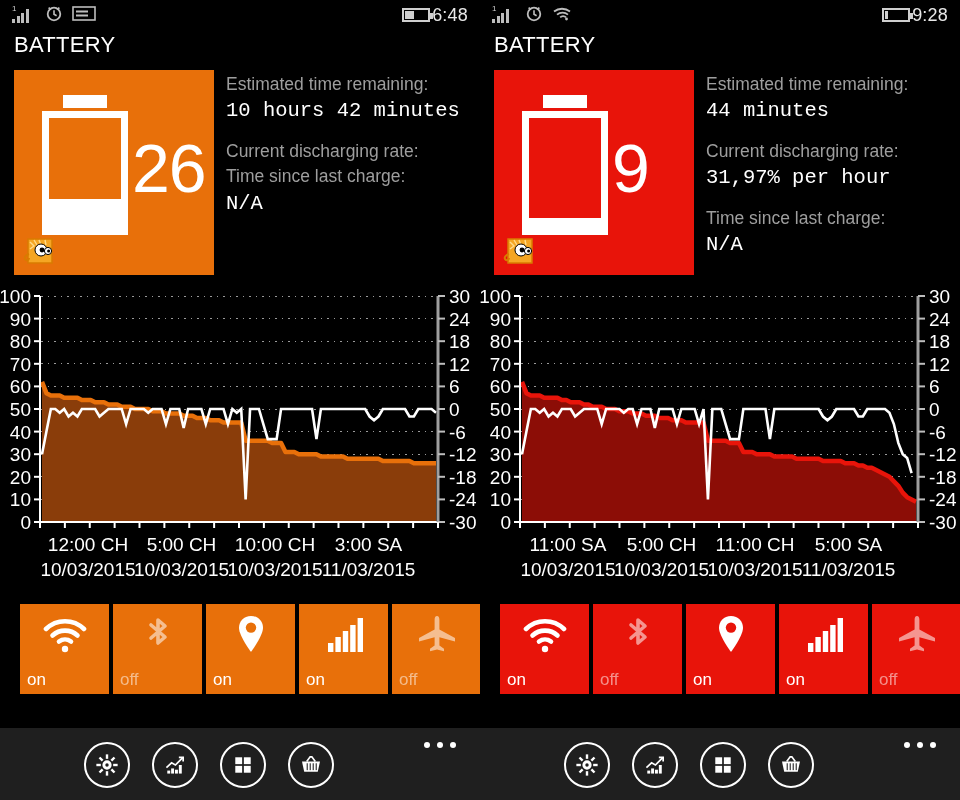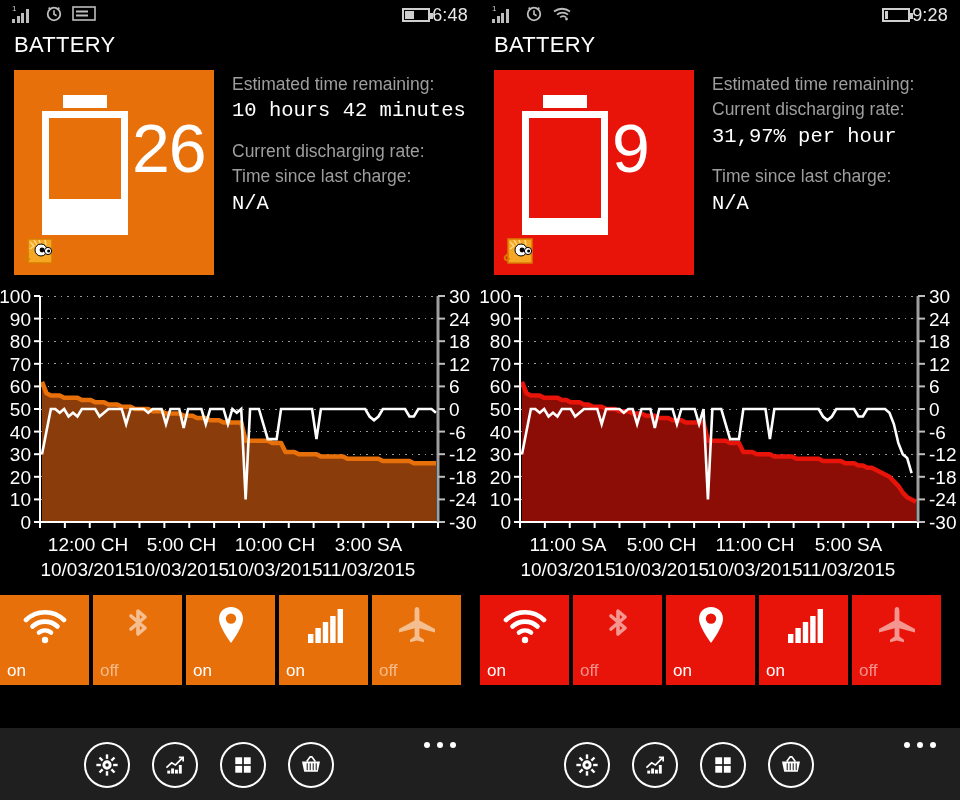--- a/index.html
+++ b/index.html
@@ -37,33 +37,33 @@
   .page-title{ font-size:22px; color:#fff; padding:2px 14px 0 14px; letter-spacing:.3px; }
 
   
   .hero{ display:flex; padding:12px 0 0 14px; }
   .tile-big{ width:200px; height:205px; position:relative; flex:none; }
   .batt-glyph{ position:absolute; left:28px; top:25px; }
   .batt-cap{ width:44px; height:13px; background:#fff; margin:0 auto 3px auto; }
   .batt-body{ width:86px; height:124px; border:7px solid #fff; position:relative; }
   .batt-fill{ position:absolute; left:0; right:0; bottom:0; background:#fff; }
   .batt-num{ position:absolute; font-size:68px; font-weight:300; line-height:1;
-             color:#fff; left:118px; top:44px; letter-spacing:-1px; }
+             color:#fff; left:118px; top:64px; letter-spacing:-1px; }
   .mascot{ position:absolute; left:7px; bottom:7px; width:34px; height:32px; }
 
-  .hero-info{ padding-left:18px; padding-top:2px; }
+  .hero-info{ padding-left:12px; padding-top:2px; }
   .info-label{ font-size:17.5px; color:#9e9e9e; line-height:1.45; }
   .info-value{ font-size:20.5px; color:#fff; line-height:1.35; margin-bottom:14px;font-family:Liberation Mono, monospace; }
 
   
   .chart-wrap{ position:relative; width:480px; height:300px; margin-top:10px; }
   .chart-svg{ display:block; }
 
   
-  .toggles{ display:flex; gap:4px; padding:0 0; margin-top:10px;text-align:center; }
+  .toggles{ display:flex; gap:4px; padding:0 20px; margin-top:19px;text-align:center; }
   .tgl{ width:89px; height:90px; position:relative; flex:none; }
   .tgl .g{ position:absolute; left:0; right:0; top:8px; display:flex; justify-content:center; }
   .tgl .st{ position:absolute; left:7px; bottom:4px; font-size:17px; }
   .tgl.on .st{ color:#fff; }
   .tgl.off .st{ color:rgba(255,255,255,.52); }
 
   
   .appbar{ position:absolute; left:0; bottom:0; width:480px; height:72px; background:#1f1f1f; }
   .appbar .btns{ display:flex; gap:22px; position:absolute; left:84px; top:14px; }
   .abtn{ width:46px; height:46px; border:2.5px solid #fff; border-radius:50%;
@@ -386,20 +386,21 @@
           <path d="M9 6l4 4-4 3M13 4l3 5M18 4l2 5M24 4l1 5" stroke="#ffdb8a" stroke-width="1.4" fill="none"></path>
           <circle cx="20" cy="14" r="6" fill="#fff" stroke="#000" stroke-width="1"></circle>
           <circle cx="27" cy="15" r="3.6" fill="#fff" stroke="#000" stroke-width="1"></circle>
           <circle cx="21" cy="14" r="2.4" fill="#000"></circle>
             <circle cx="27.6" cy="15" r="1.5" fill="#000"></circle>
           <path d="M8 18c-3 1-5 3-4 5s4 1 4-1" stroke="#d97b00" stroke-width="2" fill="none"></path>
         </svg>
       </div>
       <div class="hero-info">
         <div class="info-label">Estimated time remaining:</div>
+        <div class="info-value">44 minutes</div>
         <div class="info-label">Current discharging rate:</div>
         <div class="info-value">31,97% per hour</div>
         <div class="info-label">Time since last charge:</div>
         <div class="info-value">N/A</div>
       </div>
     </div>
 
     <div class="chart-wrap">
       <svg class="chart-svg" width="480" height="300" viewBox="0 0 480 300" id="chart-1">
           <line x1="41" y1="214.4" x2="438" y2="214.4" stroke="#9a9a9a" stroke-width="1" stroke-dasharray="1.5 5" shape-rendering="crispEdges"></line>

